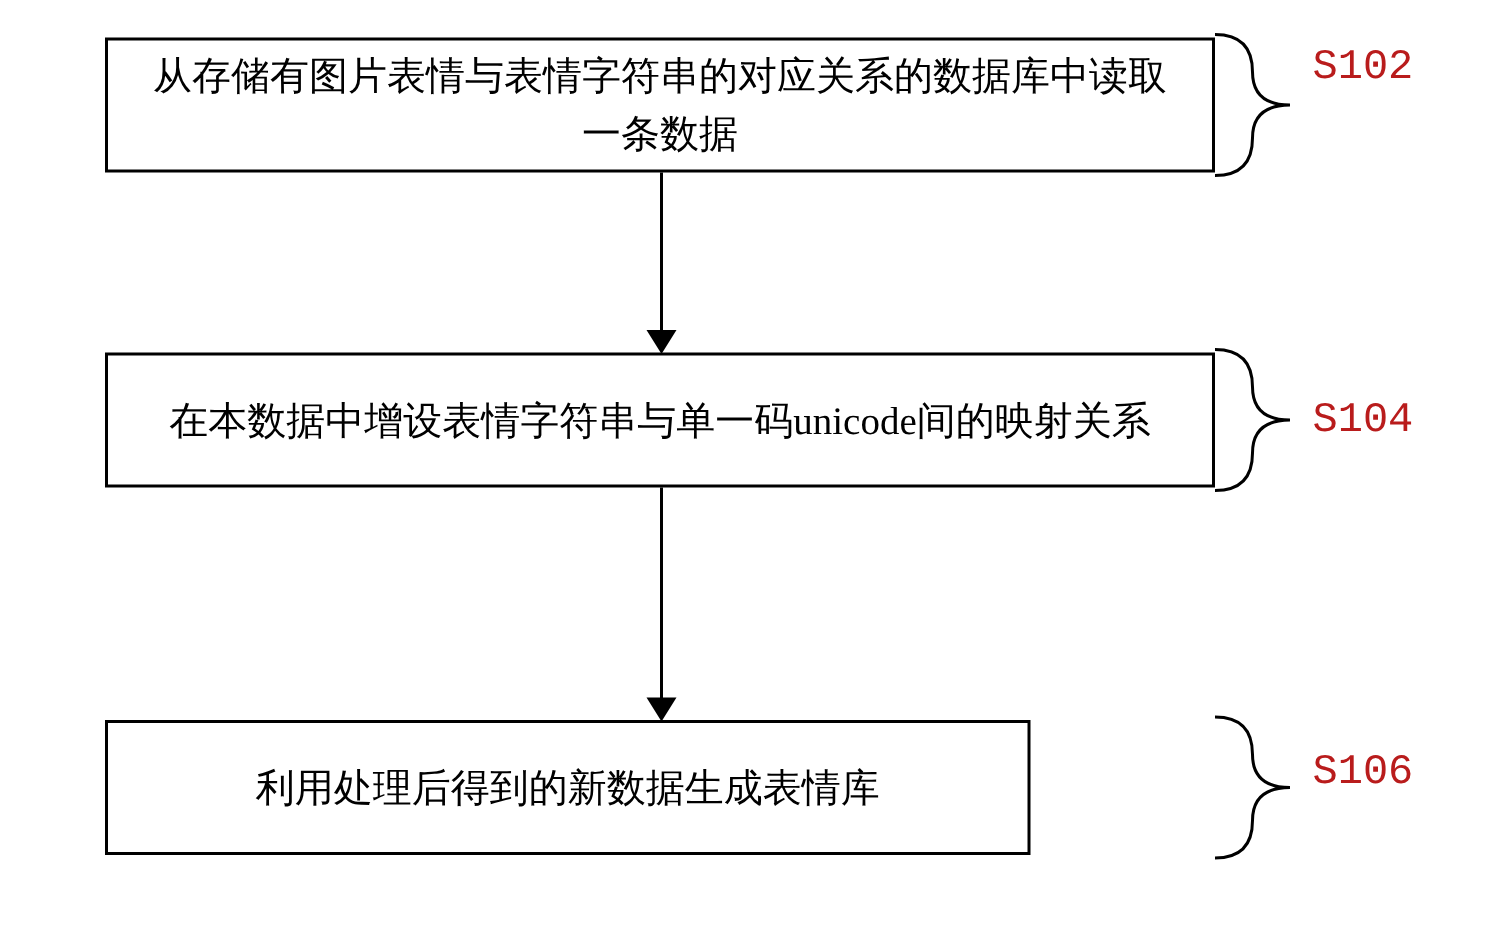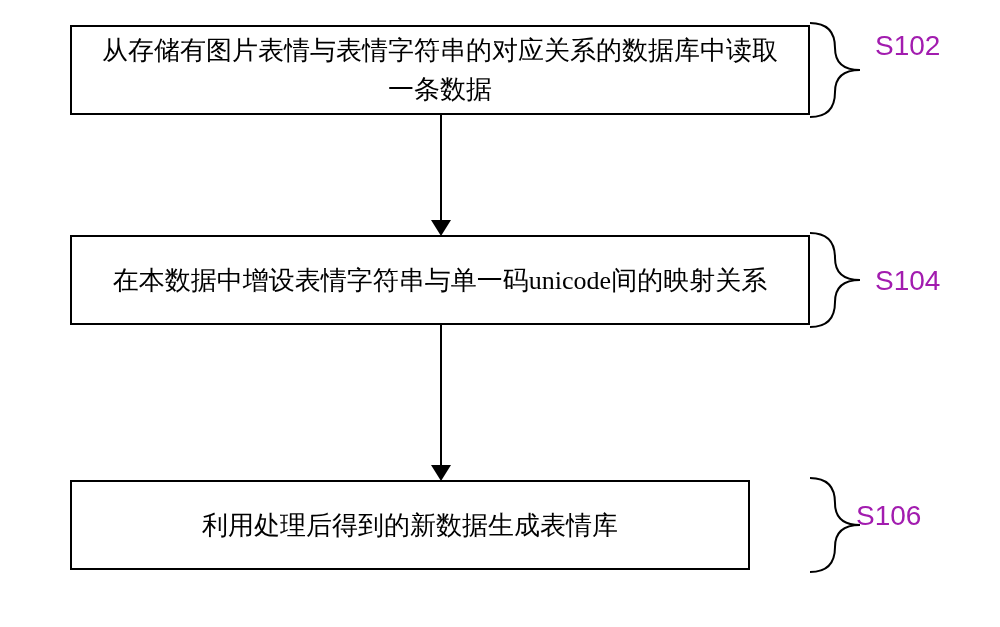--- a/index.html
+++ b/index.html
@@ -35,33 +35,33 @@
     }
     .box2 {
       left: 70px;
       top: 235px;
       width: 740px;
       height: 90px;
     }
     .box3 {
       left: 70px;
       top: 480px;
-      width: 680px;
+      width: 617px;
       height: 90px;
       justify-content: center;
     }
     .label {
       position: absolute;
       font-size: 28px;
-      color: #a21caf;
-      font-family: Liberation Sans, sans-serif;
+      color: #b91c1c;
+      font-family: Liberation Mono, monospace;
     }
     .label1 { left: 875px; top: 30px; }
     .label2 { left: 875px; top: 265px; }
-    .label3 { left: 856px; top: 500px; }
+    .label3 { left: 875px; top: 500px; }
     .arrow-line {
       position: absolute;
       width: 2px;
       background: #000;
       left: 440px;
     }
     .arrow1 { top: 115px; height: 107px; }
     .arrow2 { top: 325px; height: 142px; }
     .arrow-head {
       position: absolute;

